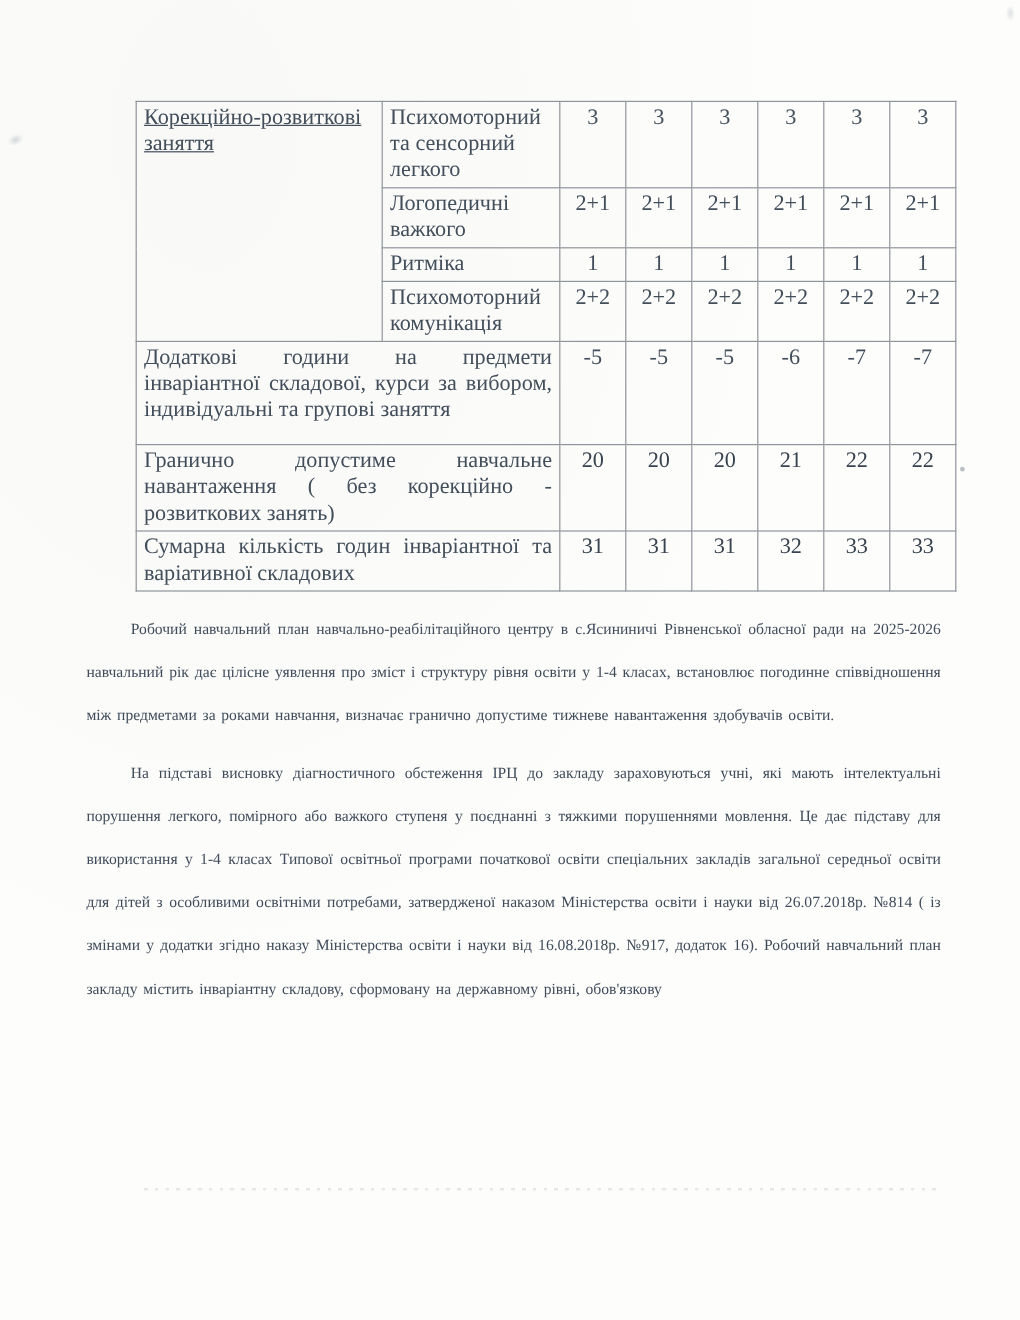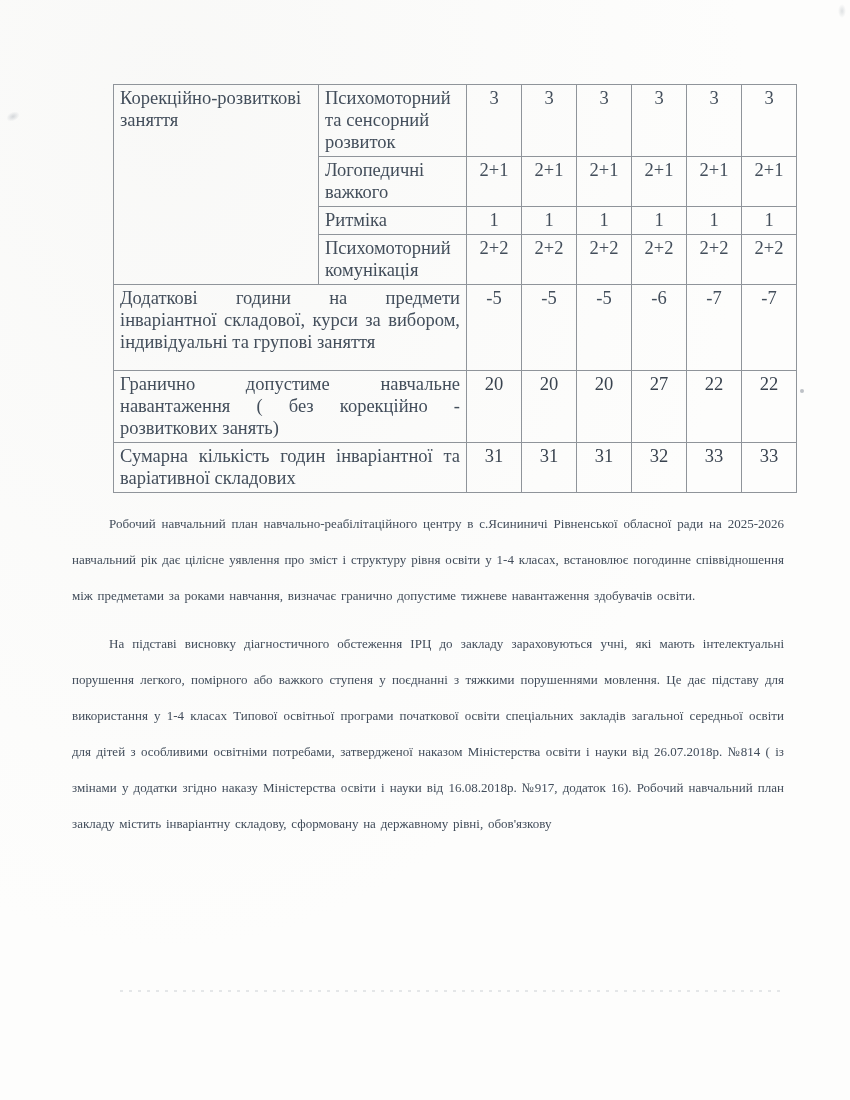--- a/index.html
+++ b/index.html
@@ -32,21 +32,21 @@
     line-height: 22px;
     color: #434e5b;
   }
   table.plan-table td {
     border: 1px solid #8f949a;
     vertical-align: top;
     padding: 2px 6px 3px 6px;
     background: transparent;
   }
   td.lbl { text-align: left; }
-  td.group-lbl { padding-left: 7px; }
+  td.group-lbl { padding-left: 7px; text-decoration: underline; }
   td.sub-lbl { overflow-wrap: break-word; }
   td.full-lbl { text-align: justify; padding-right: 10px; }
   td.val { text-align: center; padding-left: 2px; padding-right: 2px; }
   tr.bold-row td.val { font-weight: normal; color: #39434f; }
 
   
   .text-wrap {
     position: absolute;
     left: 72px; top: 506px;
     width: 712px;
@@ -96,21 +96,21 @@
         <col style="width:55px">
           <col style="width:55px">
           <col style="width:55px">
         <col style="width:55px">
           <col style="width:55px">
           <col style="width:55px">
       </colgroup>
       <tbody>
         <tr style="height:71px">
           <td class="lbl group-lbl" rowspan="4">Корекційно-розвиткові заняття</td>
-          <td class="lbl sub-lbl">Психомоторний та сенсорний розвиток</td>
+          <td class="lbl sub-lbl">Психомоторний та сенсорний легкого</td>
           <td class="val">3</td>
           <td class="val">3</td>
           <td class="val">3</td>
           <td class="val">3</td>
           <td class="val">3</td>
           <td class="val">3</td>
         </tr>
         <tr style="height:47px">
           <td class="lbl sub-lbl">Логопедичні важкого</td>
           <td class="val">2+1</td>
@@ -145,21 +145,21 @@
           <td class="val">-5</td>
           <td class="val">-6</td>
           <td class="val">-7</td>
           <td class="val">-7</td>
         </tr>
         <tr class="bold-row" style="height:71px">
           <td class="lbl full-lbl" colspan="2">Гранично допустиме навчальне навантаження ( без корекційно - розвиткових занять)</td>
           <td class="val">20</td>
           <td class="val">20</td>
           <td class="val">20</td>
-          <td class="val">27</td>
+          <td class="val">21</td>
           <td class="val">22</td>
           <td class="val">22</td>
         </tr>
         <tr class="bold-row" style="height:42px">
           <td class="lbl full-lbl" colspan="2">Сумарна кількість годин інваріантної та варіативної складових</td>
           <td class="val">31</td>
           <td class="val">31</td>
           <td class="val">31</td>
           <td class="val">32</td>
           <td class="val">33</td>

